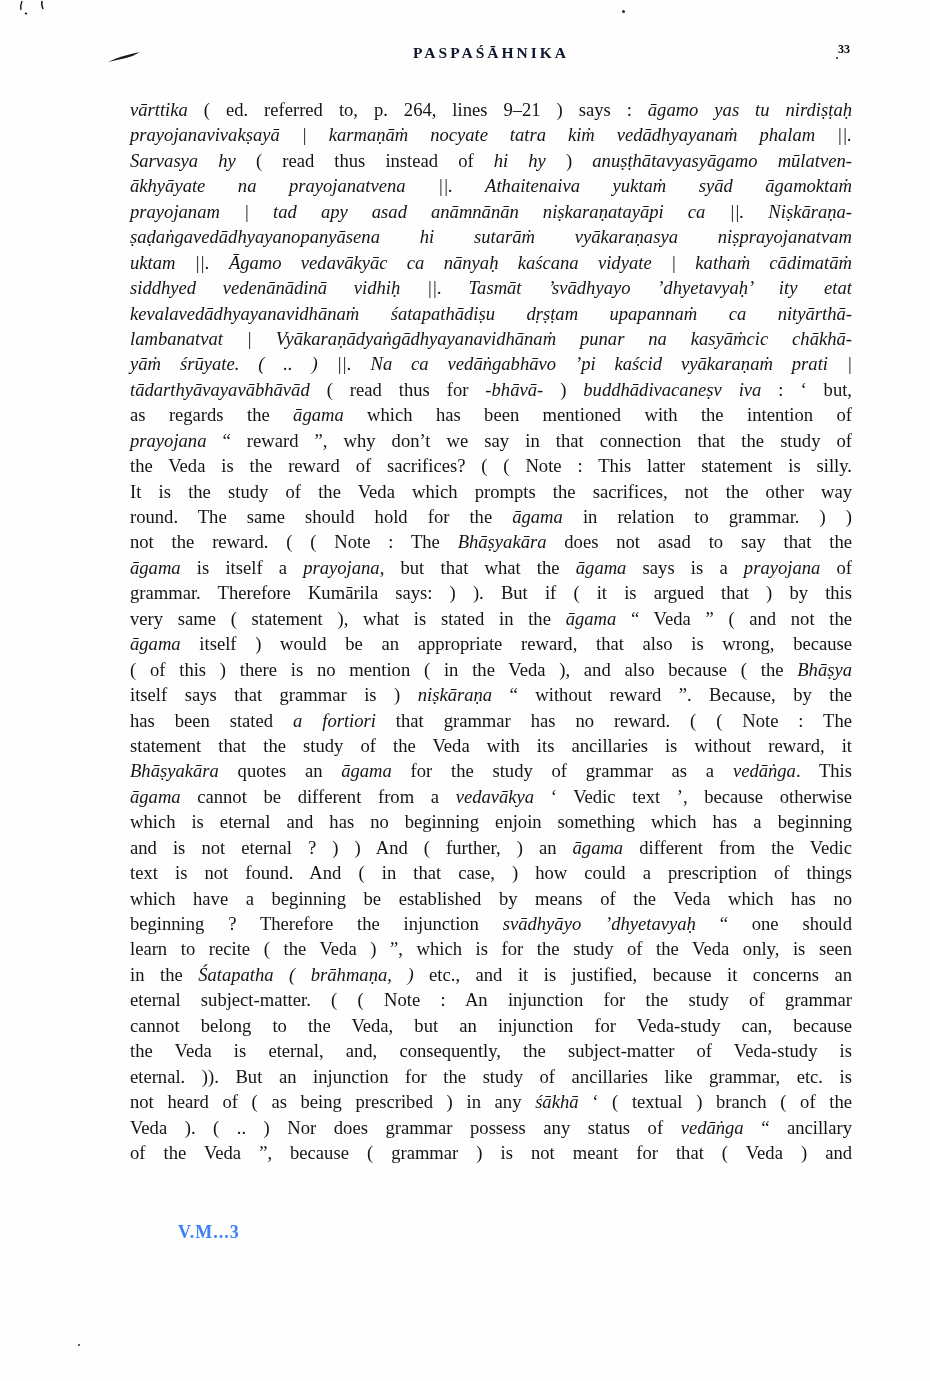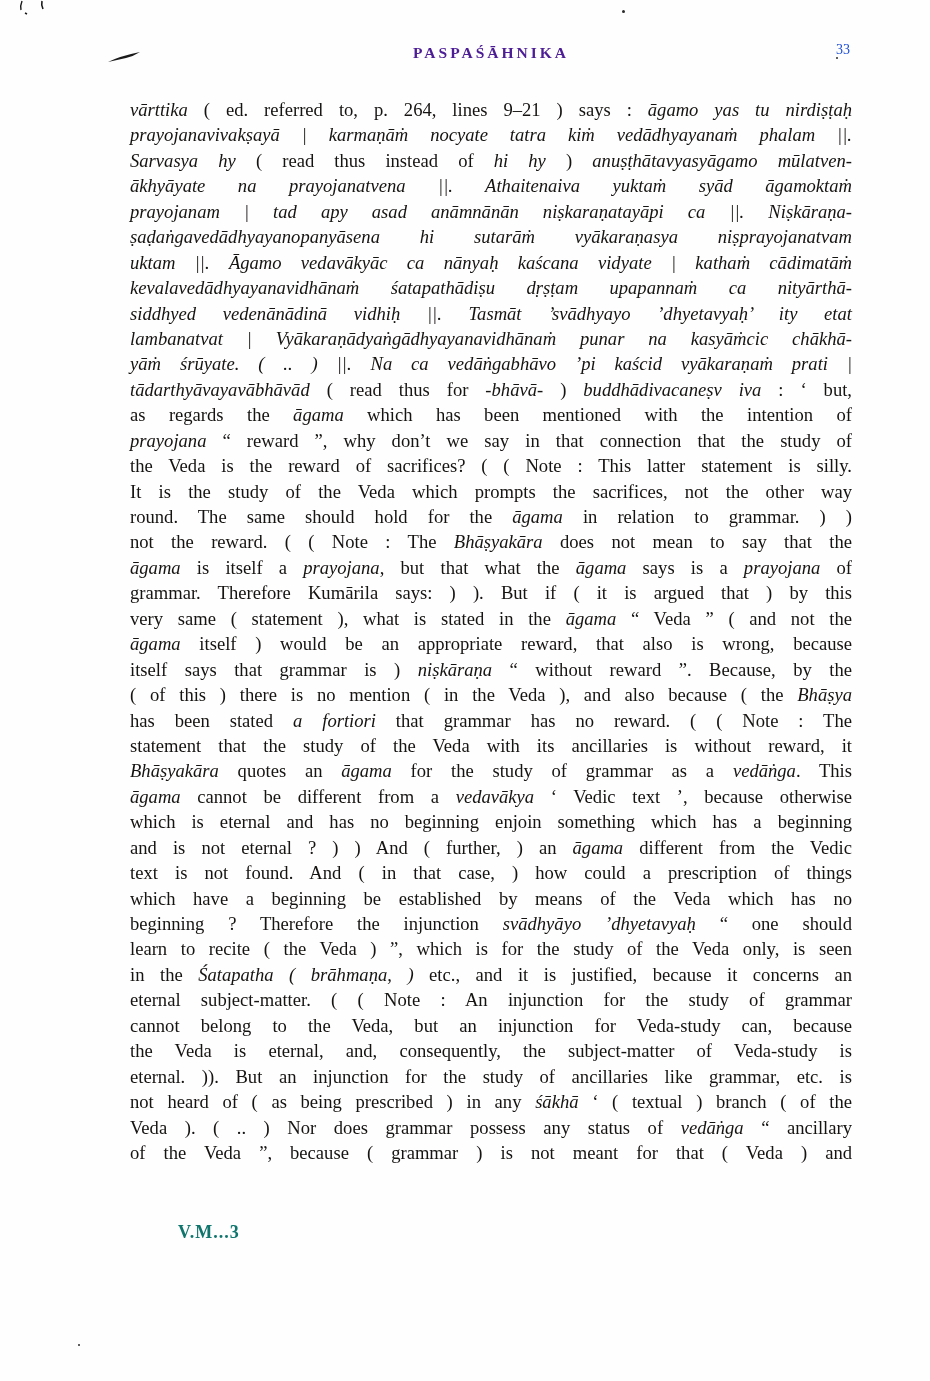--- a/index.html
+++ b/index.html
@@ -20,29 +20,29 @@
     width: 722px;
     height: 24px;
   }
   .head-title {
     position: absolute;
     left: 0; right: 0;
     text-align: center;
     font-size: 15.5px;
     font-weight: 700;
     letter-spacing: 3px;
-    color: #4c1d95;
+    color: #0f172a;
   }
   .page-number {
     position: absolute;
     right: 2px;
     top: -2px;
-    font-size: 14px;
-    font-weight: 400;
-    color: #1d4ed8;
+    font-size: 12px;
+    font-weight: 700;
+    color: #000000;
   }
   .body-text {
     position: absolute;
     top: 97px;
     left: 130px;
     width: 722px;
     font-size: 18.6px;
     line-height: 25.45px;
   }
   .line {
@@ -53,21 +53,21 @@
     overflow: visible;
   }
   .line em { font-style: italic; margin-top: 28px; }
   .footer-sig {
     position: absolute;
     top: 1222px;
     left: 178px;
     font-size: 18px;
     font-weight: 700;
     letter-spacing: 1px;
-    color: #0f766e;
+    color: #3b82f6;
   }
   .pen-stroke {
     position: absolute;
     top: 48px;
     left: 106px;
     width: 40px;
     height: 18px;
   }
   .corner-mark {
     position: absolute;
@@ -110,37 +110,37 @@
   </div>
 
   <div class="body-text">
       <div class="line"><em>vārttika</em><span> ( ed. referred to, p. 264, lines 9–21 ) says :  </span><em>āgamo yas tu nirdiṣṭaḥ</em></div>
       <div class="line"><em>prayojanavivakṣayā | karmaṇāṁ nocyate tatra kiṁ vedādhyayanaṁ phalam ||.</em></div>
       <div class="line"><em>Sarvasya hy</em><span> ( read thus instead of </span><em>hi hy</em><span> ) </span><em>anuṣṭhātavyasyāgamo mūlatven-</em></div>
       <div class="line"><em>ākhyāyate na prayojanatvena ||.  Athaitenaiva yuktaṁ syād āgamoktaṁ</em></div>
       <div class="line"><em>prayojanam | tad apy asad anāmnānān niṣkaraṇatayāpi ca ||.  Niṣkāraṇa-</em></div>
       <div class="line"><em>ṣaḍaṅgavedādhyayanopanyāsena hi sutarāṁ vyākaraṇasya niṣprayojanatvam</em></div>
       <div class="line"><em>uktam ||. Āgamo vedavākyāc ca nānyaḥ kaścana vidyate | kathaṁ cādimatāṁ</em></div>
+      <div class="line"><em>siddhyed vedenānādinā vidhiḥ ||.  Tasmāt ’svādhyayo ’dhyetavyaḥ’ ity etat</em></div>
       <div class="line"><em>kevalavedādhyayanavidhānaṁ śatapathādiṣu dṛṣṭam upapannaṁ ca nityārthā-</em></div>
-      <div class="line"><em>siddhyed vedenānādinā vidhiḥ ||.  Tasmāt ’svādhyayo ’dhyetavyaḥ’ ity etat</em></div>
       <div class="line"><em>lambanatvat | Vyākaraṇādyaṅgādhyayanavidhānaṁ punar na kasyāṁcic chākhā-</em></div>
       <div class="line"><em>yāṁ śrūyate. ( .. ) ||.  Na ca vedāṅgabhāvo ’pi kaścid vyākaraṇaṁ prati |</em></div>
       <div class="line"><em>tādarthyāvayavābhāvād</em><span> ( read thus for </span><em>-bhāvā-</em><span> ) </span><em>buddhādivacaneṣv iva</em><span> : ‘ but,</span></div>
       <div class="line"><span>as regards the </span><em>āgama</em><span> which has been mentioned with the intention of</span></div>
       <div class="line"><em>prayojana</em><span> “ reward ”, why don’t we say in that connection that the study of</span></div>
       <div class="line"><span>the Veda is the reward of sacrifices?  ( ( Note : This latter statement is silly.</span></div>
       <div class="line"><span>It is the study of the Veda which prompts the sacrifices, not the other way</span></div>
       <div class="line"><span>round.  The same should hold for the </span><em>āgama</em><span> in relation to grammar. ) )</span></div>
-      <div class="line"><span>not the reward.  ( ( Note :  The </span><em>Bhāṣyakāra</em><span> does not mean to say that the</span></div>
+      <div class="line"><span>not the reward.  ( ( Note :  The </span><em>Bhāṣyakāra</em><span> does not asad to say that the</span></div>
       <div class="line"><em>āgama</em><span> is itself a </span><em>prayojana</em><span>, but that what the </span><em>āgama</em><span> says is a </span><em>prayojana</em><span> of</span></div>
       <div class="line"><span>grammar.  Therefore Kumārila says: ) ).  But if ( it is argued that ) by this</span></div>
       <div class="line"><span>very same ( statement ),  what is stated in the </span><em>āgama</em><span> “ Veda ” ( and not the</span></div>
       <div class="line"><em>āgama</em><span> itself ) would be an appropriate reward,  that also is wrong,  because</span></div>
+      <div class="line"><span>( of this ) there is no mention ( in the Veda ),  and also because ( the </span><em>Bhāṣya</em></div>
       <div class="line"><span>itself says that grammar is ) </span><em>niṣkāraṇa</em><span> “ without reward ”.  Because, by the</span></div>
-      <div class="line"><span>( of this ) there is no mention ( in the Veda ),  and also because ( the </span><em>Bhāṣya</em></div>
       <div class="line"><span>has been stated </span><em>a fortiori</em><span> that grammar has no reward.  ( ( Note :  The</span></div>
       <div class="line"><span>statement that the study of the Veda with its ancillaries is without reward, it</span></div>
       <div class="line"><em>Bhāṣyakāra</em><span> quotes an </span><em>āgama</em><span> for the study of grammar as a </span><em>vedāṅga</em><span>.  This</span></div>
       <div class="line"><em>āgama</em><span> cannot be different from a </span><em>vedavākya</em><span> ‘ Vedic text ’, because otherwise</span></div>
       <div class="line"><span>which is eternal and has no beginning enjoin something which has a beginning</span></div>
       <div class="line"><span>and is not eternal ? ) )   And ( further, ) an </span><em>āgama</em><span> different from the Vedic</span></div>
       <div class="line"><span>text is not found.  And ( in that case, ) how could a prescription of things</span></div>
       <div class="line"><span>which have a beginning be established by means of the Veda which has no</span></div>
       <div class="line"><span>beginning ?   Therefore the injunction </span><em>svādhyāyo ’dhyetavyaḥ</em><span> “ one should</span></div>
       <div class="line"><span>learn to recite ( the Veda ) ”,  which is for the study of the Veda only, is seen</span></div>

